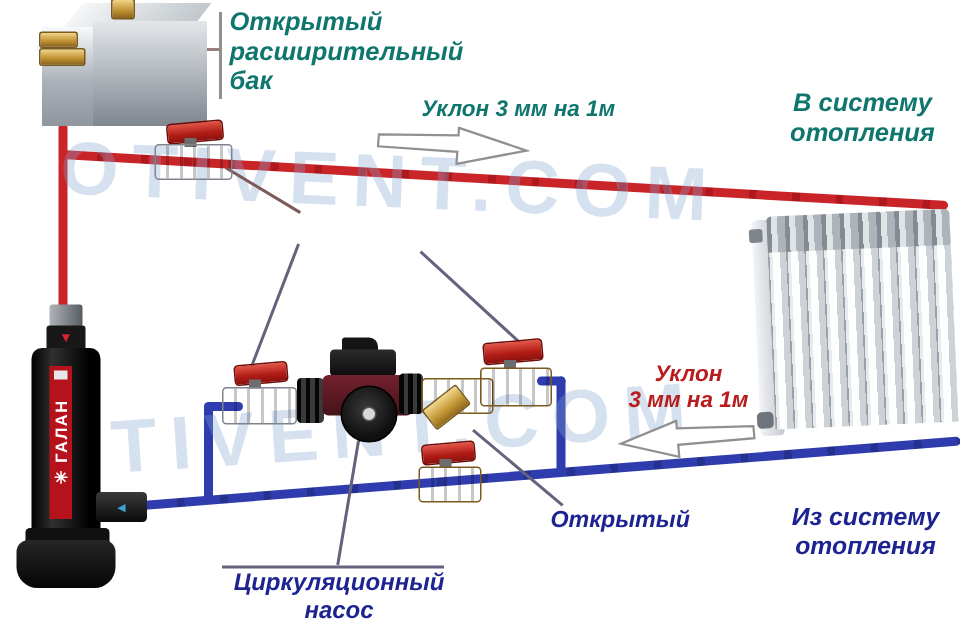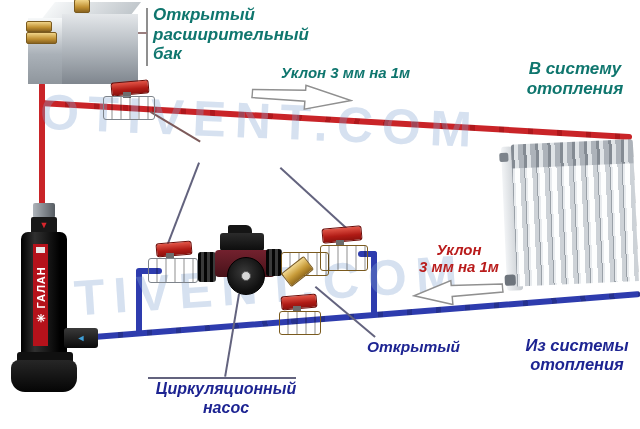--- a/index.html
+++ b/index.html
@@ -238,19 +238,19 @@
   </div>
 
   <div class="lbl red" id="lbl-tank">Открытый
 расширительный
 бак</div>
   <div class="lbl red" id="lbl-slope-supply">Уклон 3 мм на 1м</div>
   <div class="lbl red" id="lbl-to-system">В систему
 отопления</div>
   <div class="lbl blue" id="lbl-slope-return">Уклон
 3 мм на 1м</div>
-  <div class="lbl navy" id="lbl-from-system">Из системы
+  <div class="lbl navy" id="lbl-from-system">Из систему
 отопления</div>
   <div class="lbl navy" id="lbl-dirt">Открытый</div>
   <div class="lbl navy" id="lbl-pump">Циркуляционный
 насос</div>
 
 </div>
 
 </body></html>

